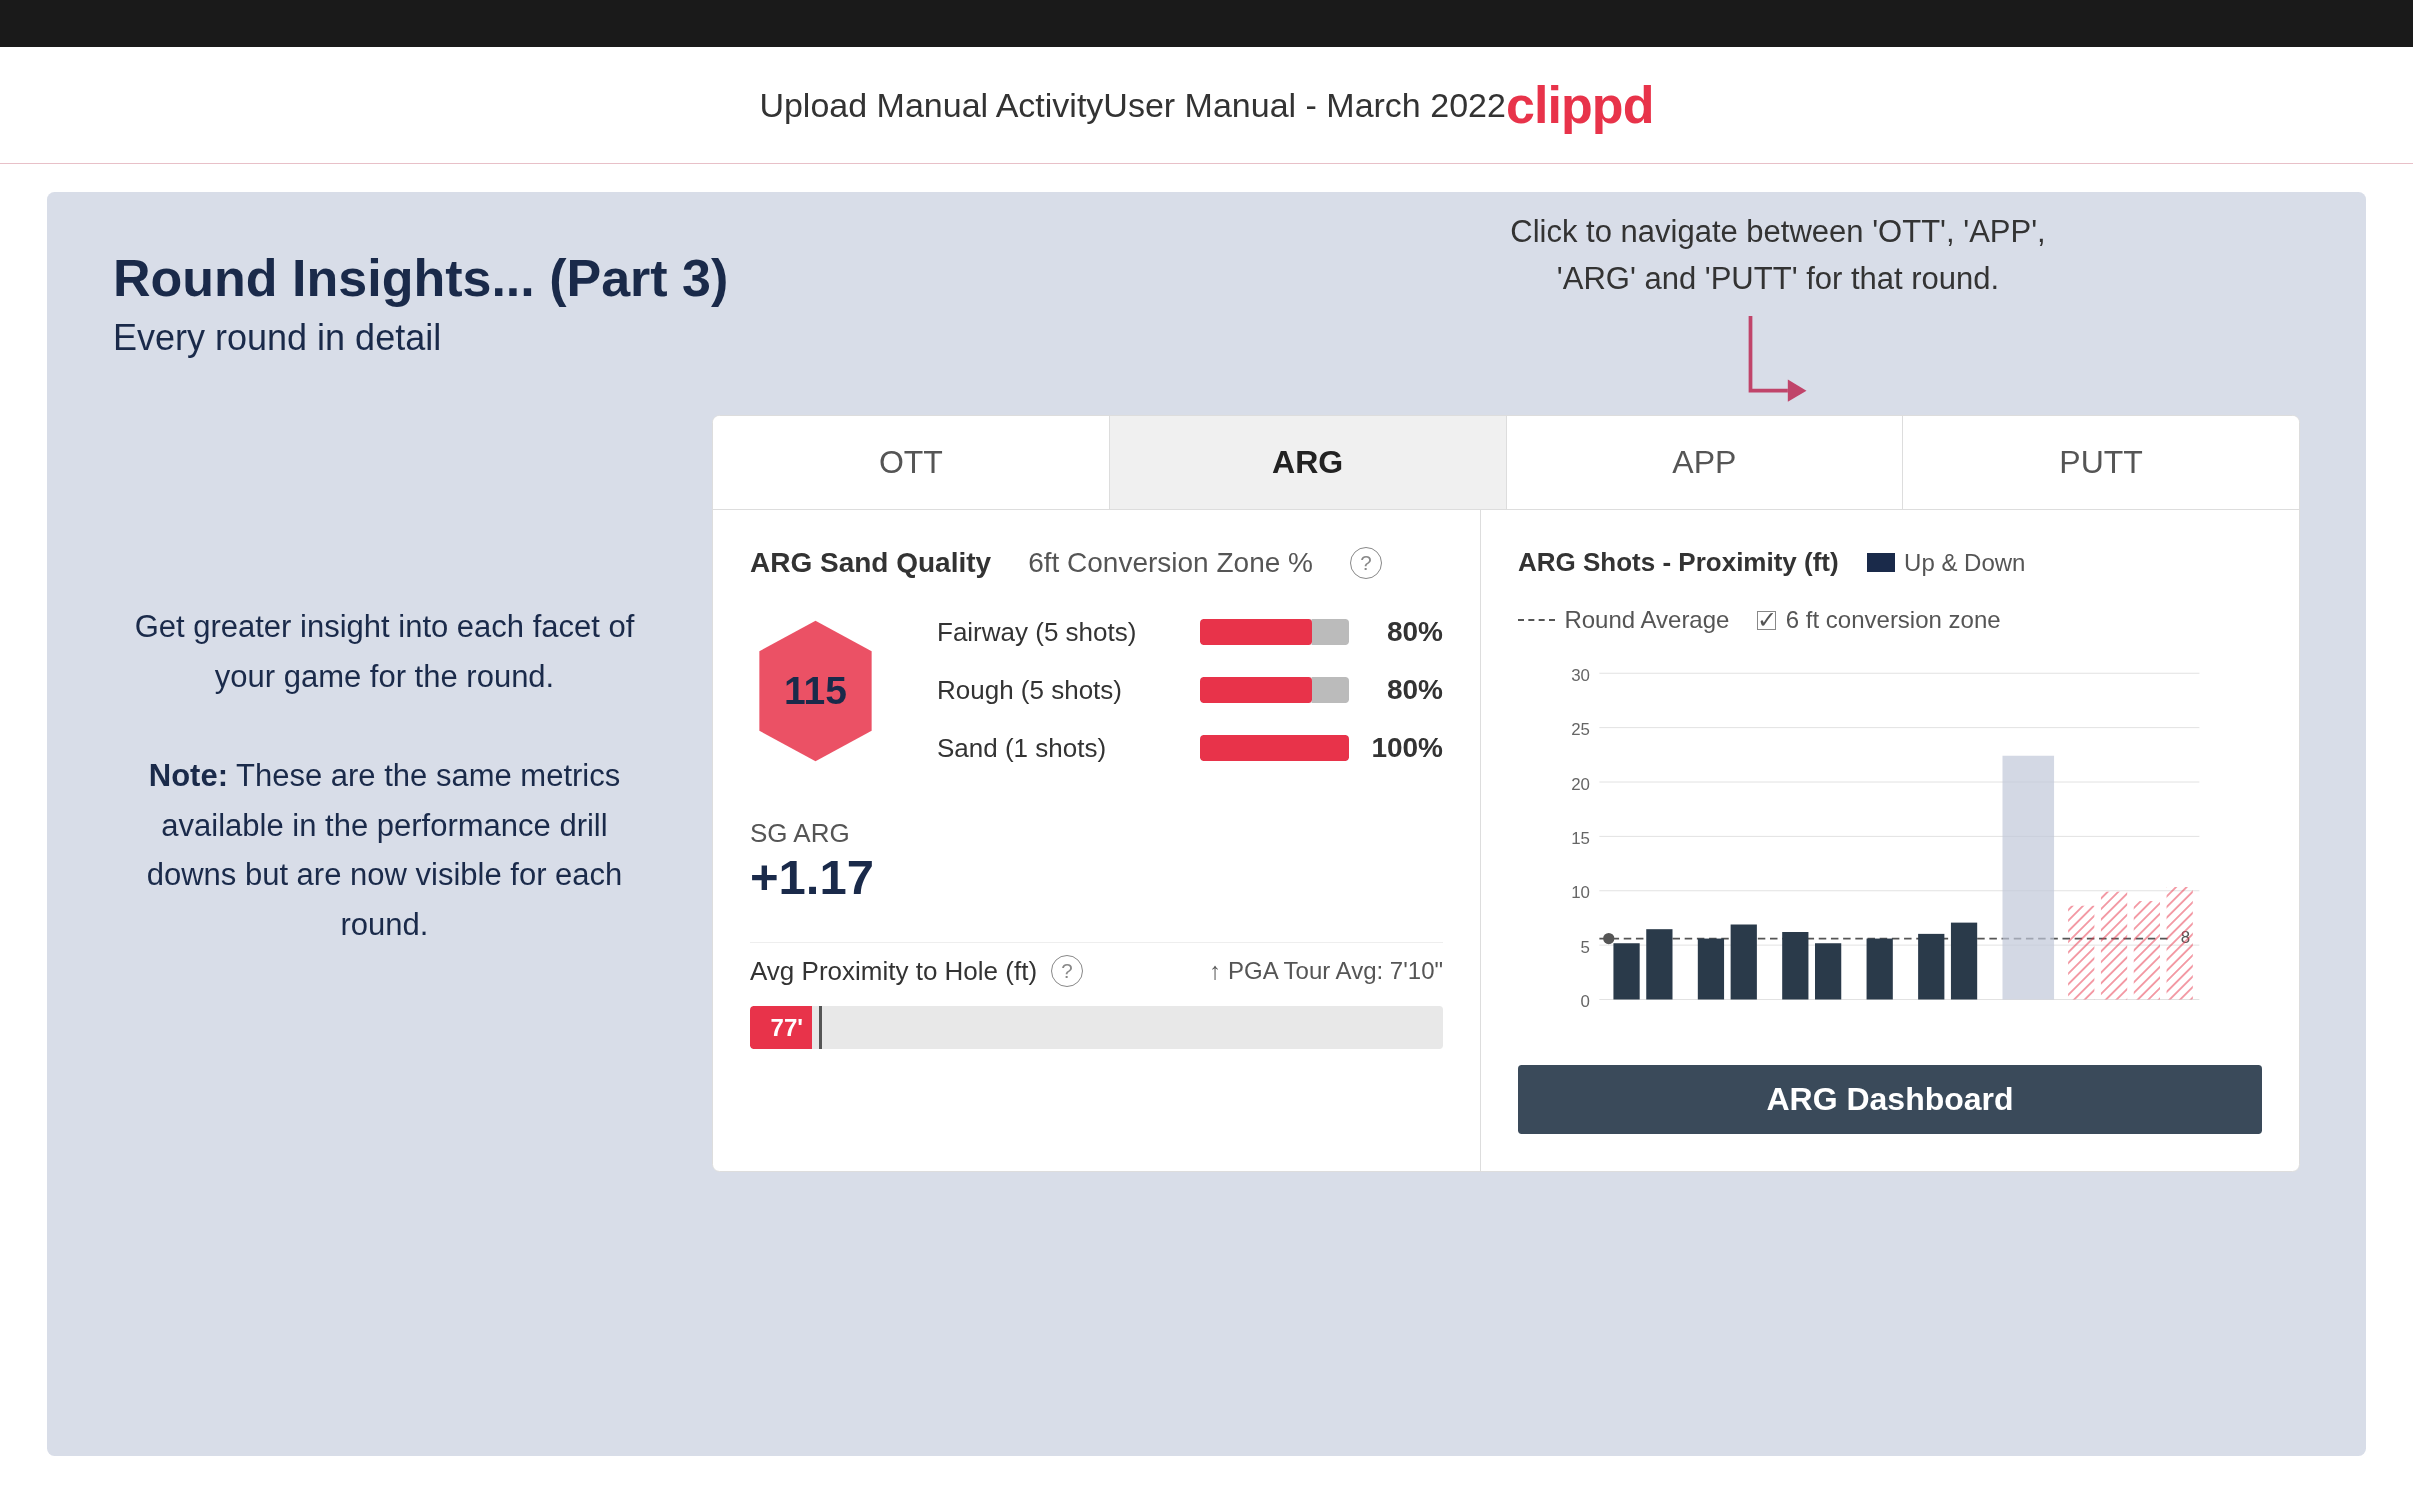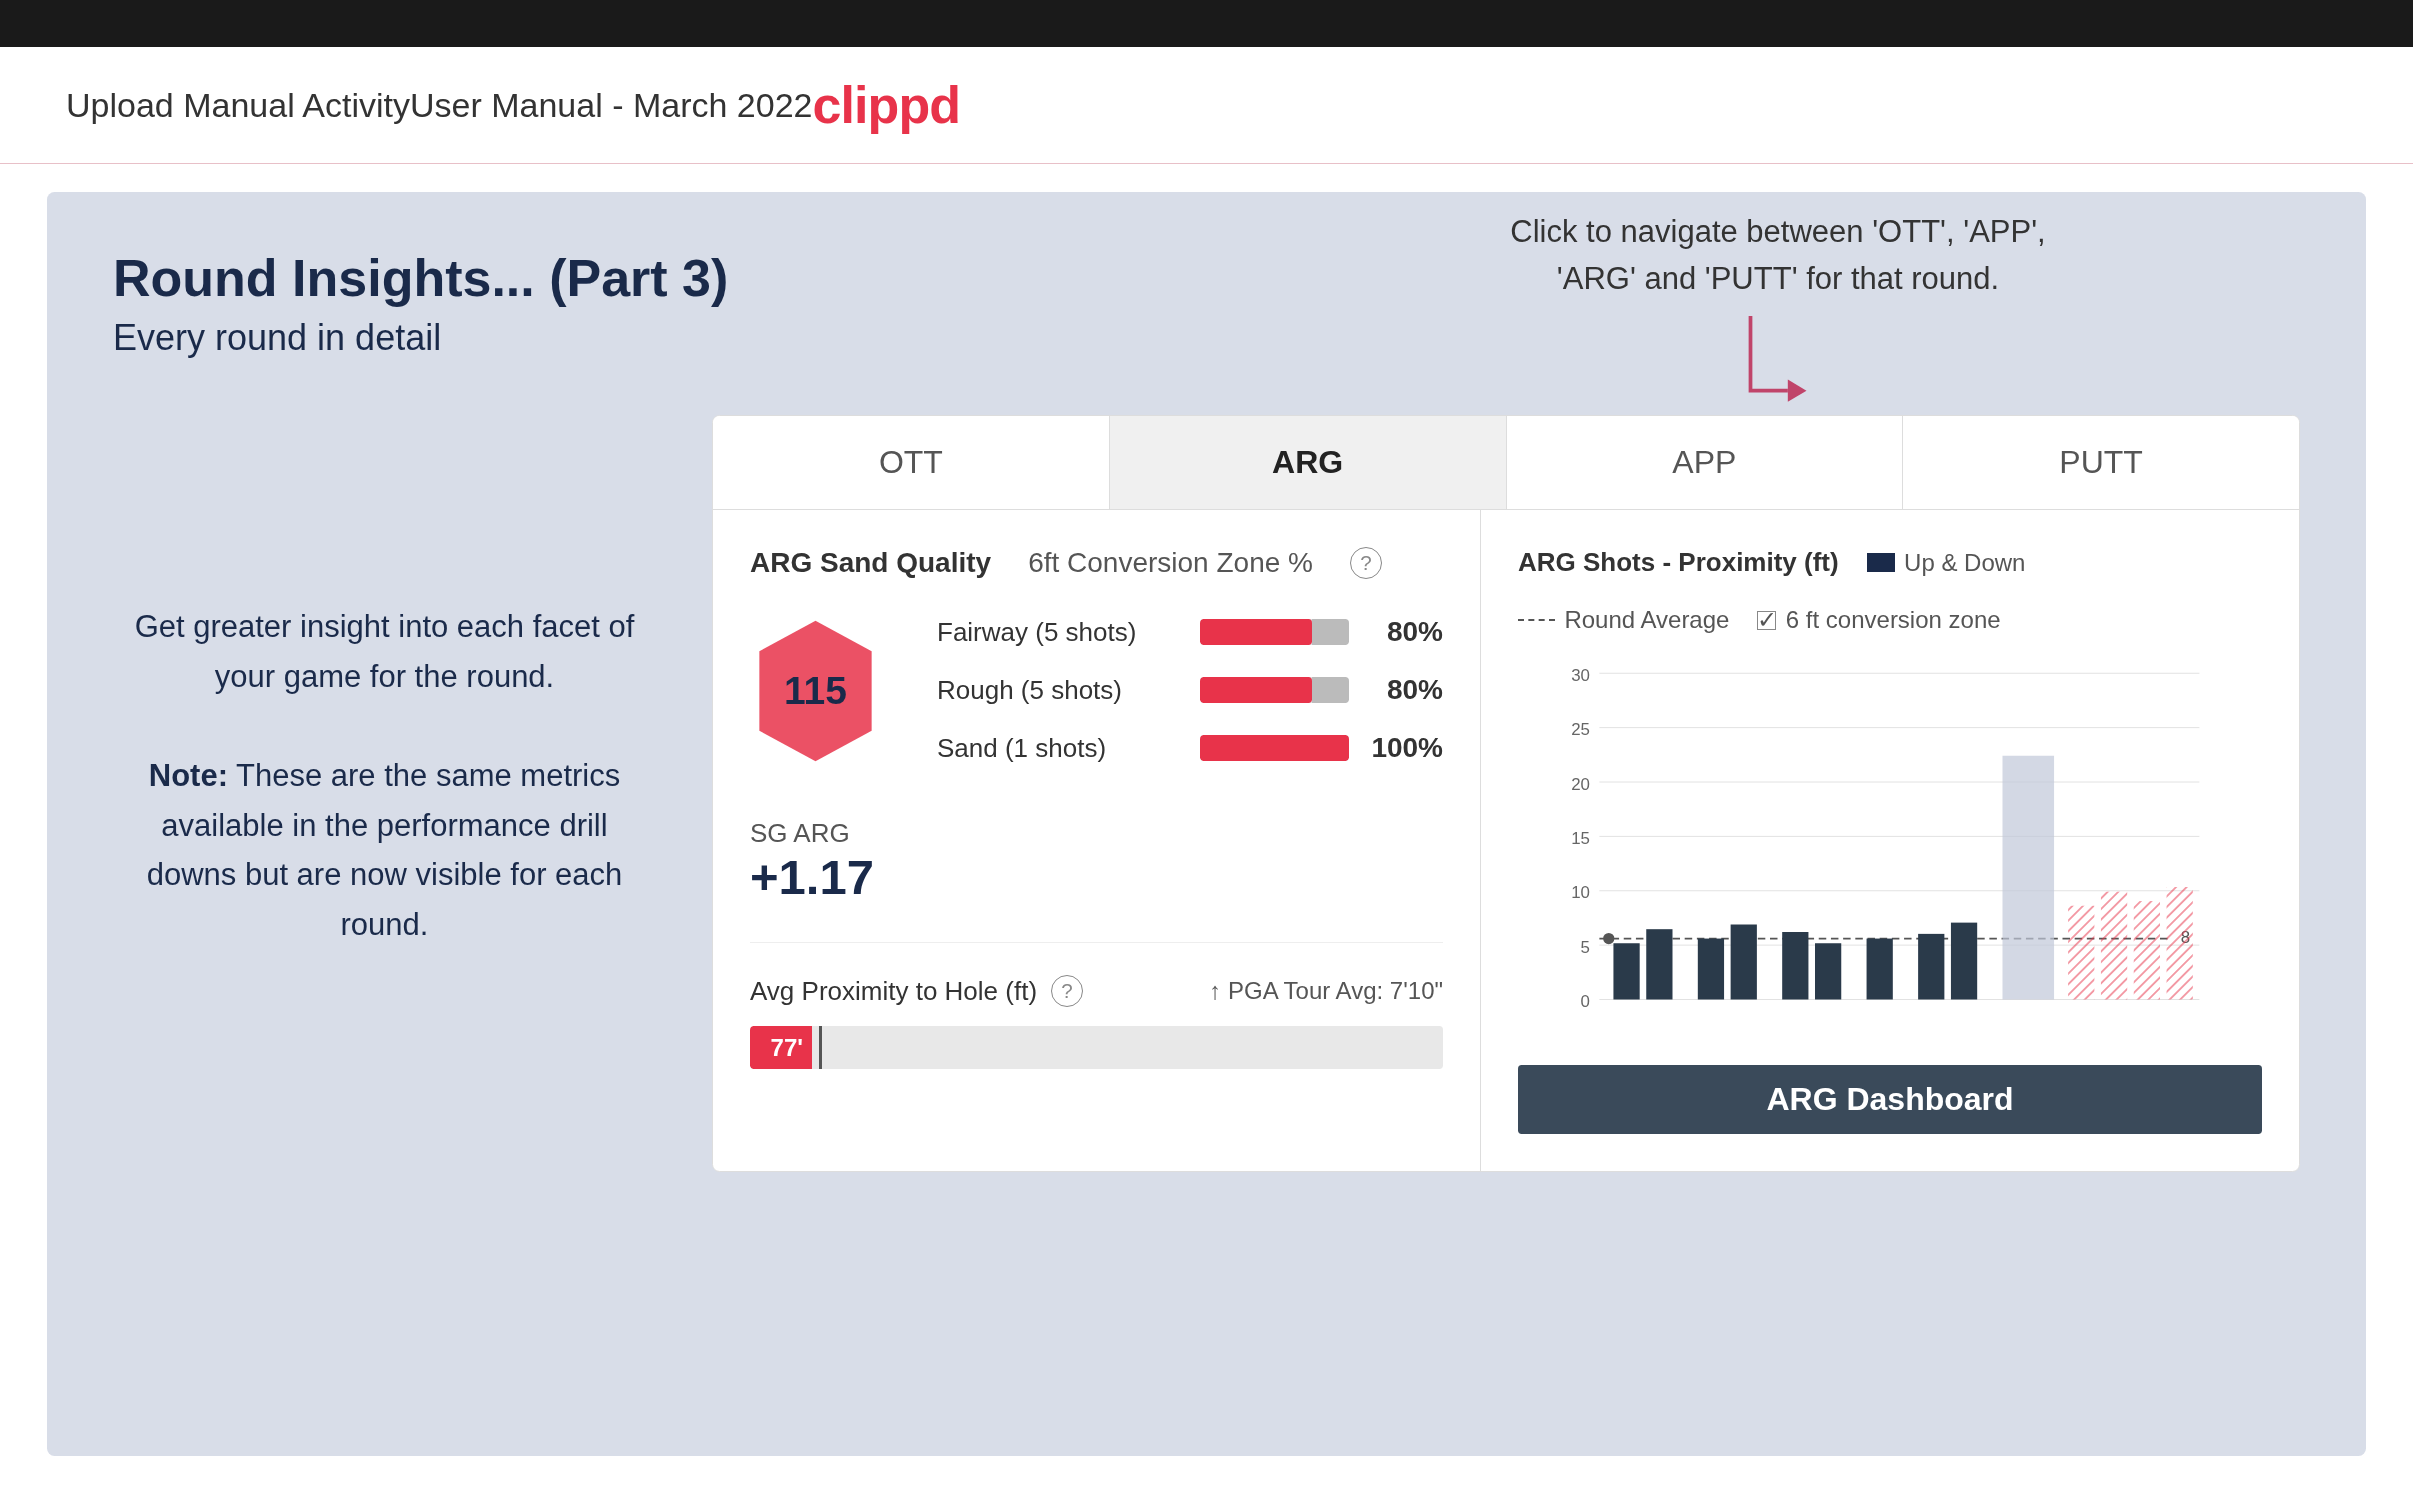--- a/index.html
+++ b/index.html
@@ -15,21 +15,21 @@
     .top-bar {
       background: #1a1a1a;
       height: 47px;
       width: 100%;
     }
 
     
     .header {
       display: flex;
       align-items: center;
-      justify-content: flex-start;
+      justify-content: center;
       padding: 28px 66px;
       border-bottom: 1.9px solid #e8c0c8;
     }
 
     .header-left {
       font-size: 34px;
       color: #333;
       font-weight: 400;
     }
 
@@ -303,21 +303,21 @@
 
     .sg-value {
       font-size: 49px;
       font-weight: 700;
       color: #1a2a4a;
     }
 
     
     .proximity-section {
       margin-top: 37px;
-      padding-top: 32px;
+      padding-top: 12px;
       border-top: 0.9px solid #eee;
     }
 
     .proximity-header {
       display: flex;
       align-items: center;
       justify-content: space-between;
       margin-bottom: 19px;
     }
 

